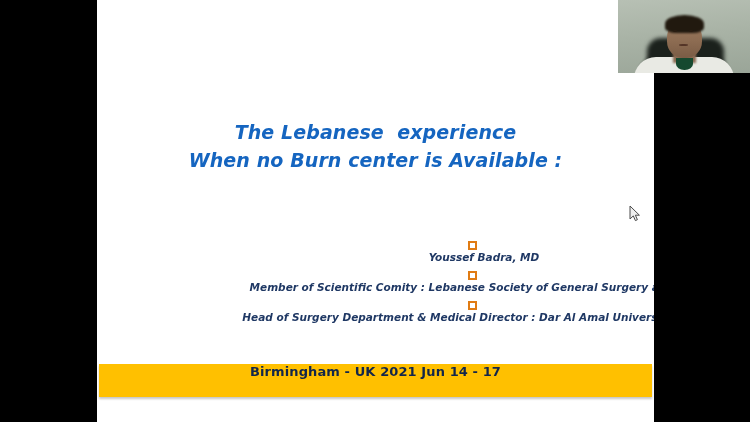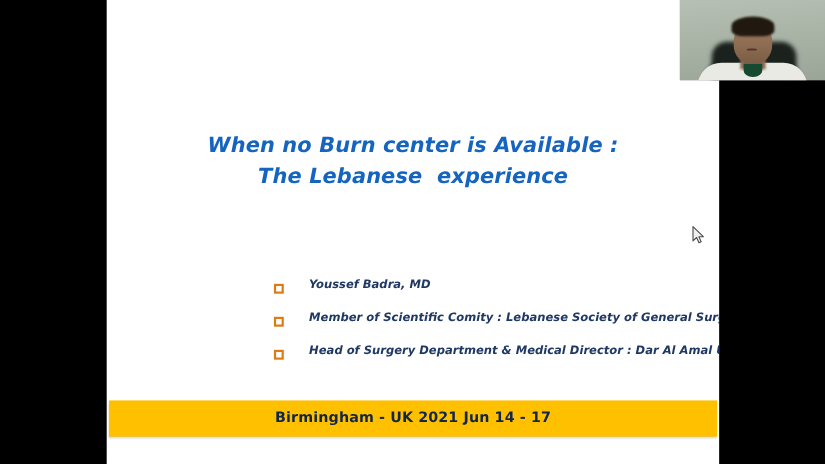--- a/index.html
+++ b/index.html
@@ -56,22 +56,23 @@
 
   
   #bullet-list {
     position: absolute;
     left: 152px;
     top: 237px;
     width: 470px;
   }
   .bullet-row {
     display: flex;
-    align-items: flex-end;
+    align-items: center;
     height: 30px;
+    flex-direction: column;
   }
   .bullet-marker {
     flex: 0 0 auto;
     width: 9px;
     height: 9px;
     margin-top: 4px;
     margin-right: 23px;
     border: 2px solid #E07B13;
     background: #ffffff;
     box-sizing: border-box;
@@ -89,21 +90,20 @@
 
   
   #footer-banner {
     position: absolute;
     left: 2px;
     top: 364px;
     width: 553px;
     height: 33px;
     background: #FFC000;
     display: flex;
-    align-items: center;
     justify-content: center;
     box-shadow: 0 2px 2px rgba(0,0,0,0.22);
   }
   #footer-banner-text {
     color: #12264B;
     font-family: "DejaVu Sans", sans-serif;
     font-weight: bold;
     font-size: 13px;
     letter-spacing: 0.1px;
     white-space: nowrap;
@@ -239,22 +239,22 @@
   }
 </style>
 </head>
 <body>
 
 <div id="stage">
 
   <div id="slide">
 
     <div id="slide-title">
+      <span class="title-line">The Lebanese  experience</span>
       <span class="title-line">When no Burn center is Available :</span>
-      <span class="title-line">The Lebanese  experience</span>
     </div>
 
     <div id="bullet-list">
 
       <div class="bullet-row">
         <span class="bullet-marker"></span>
         <span class="bullet-text">Youssef Badra, MD</span>
       </div>
 
 

